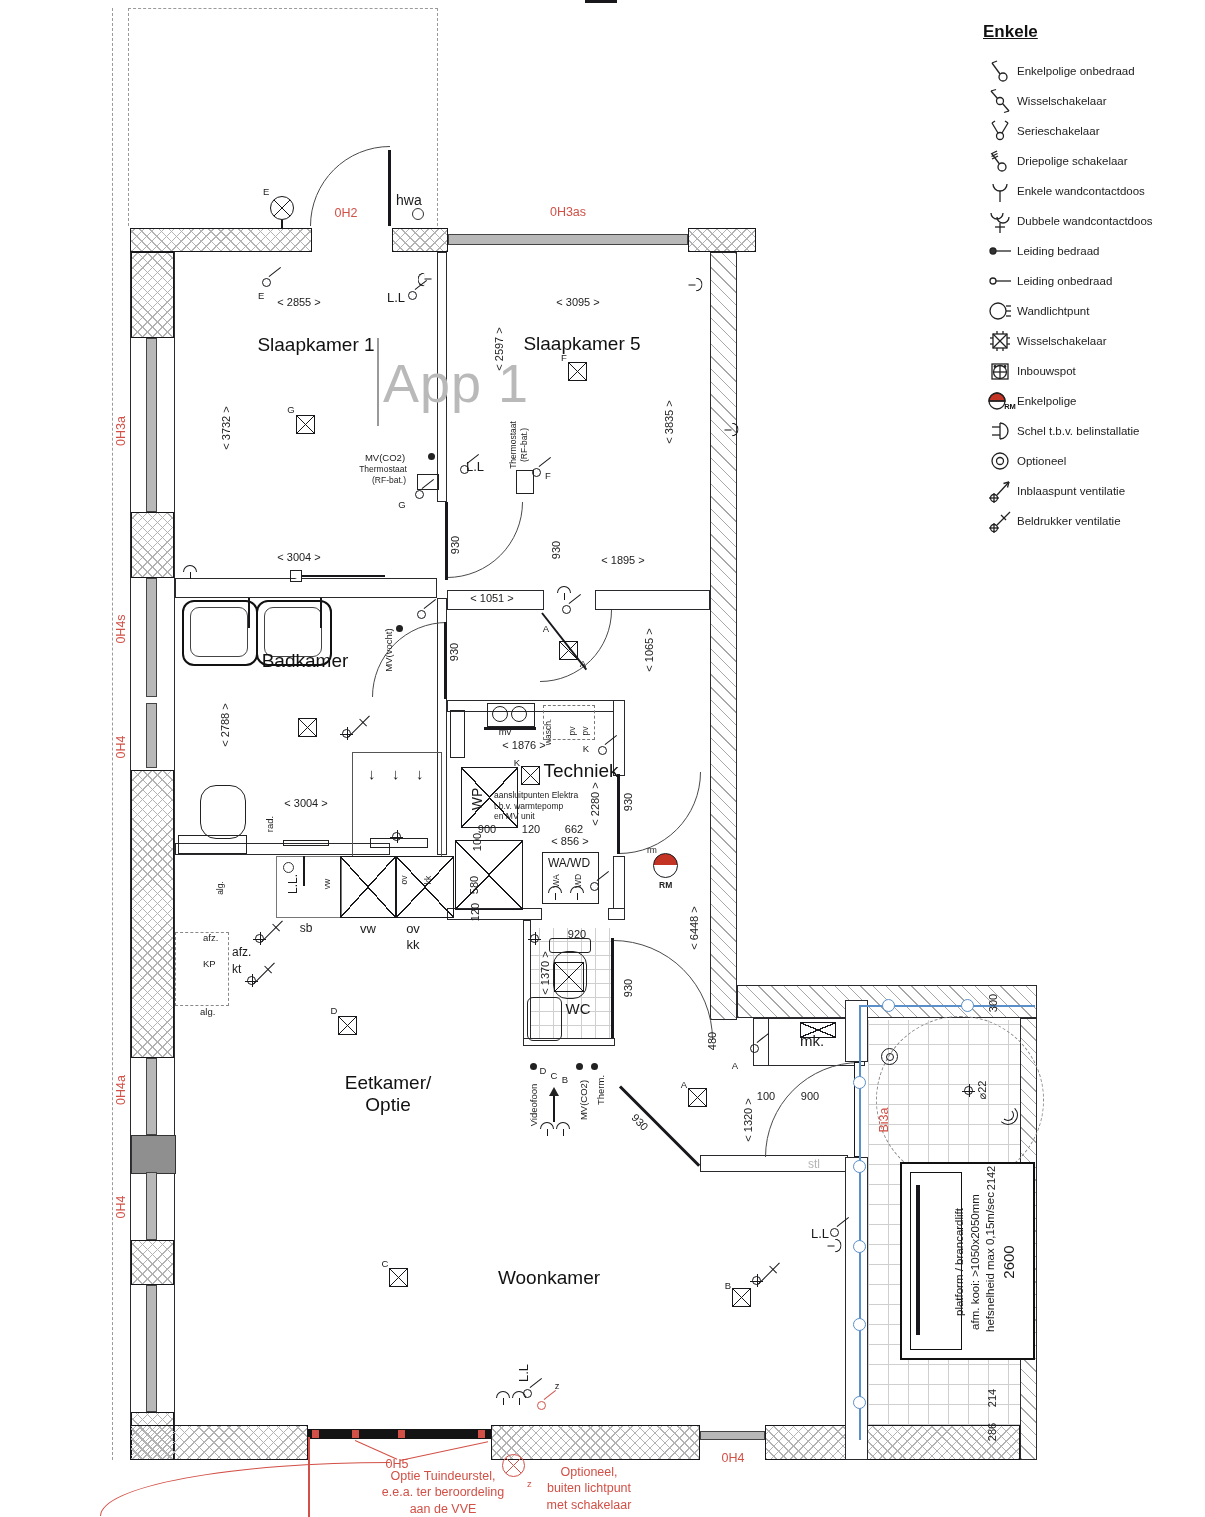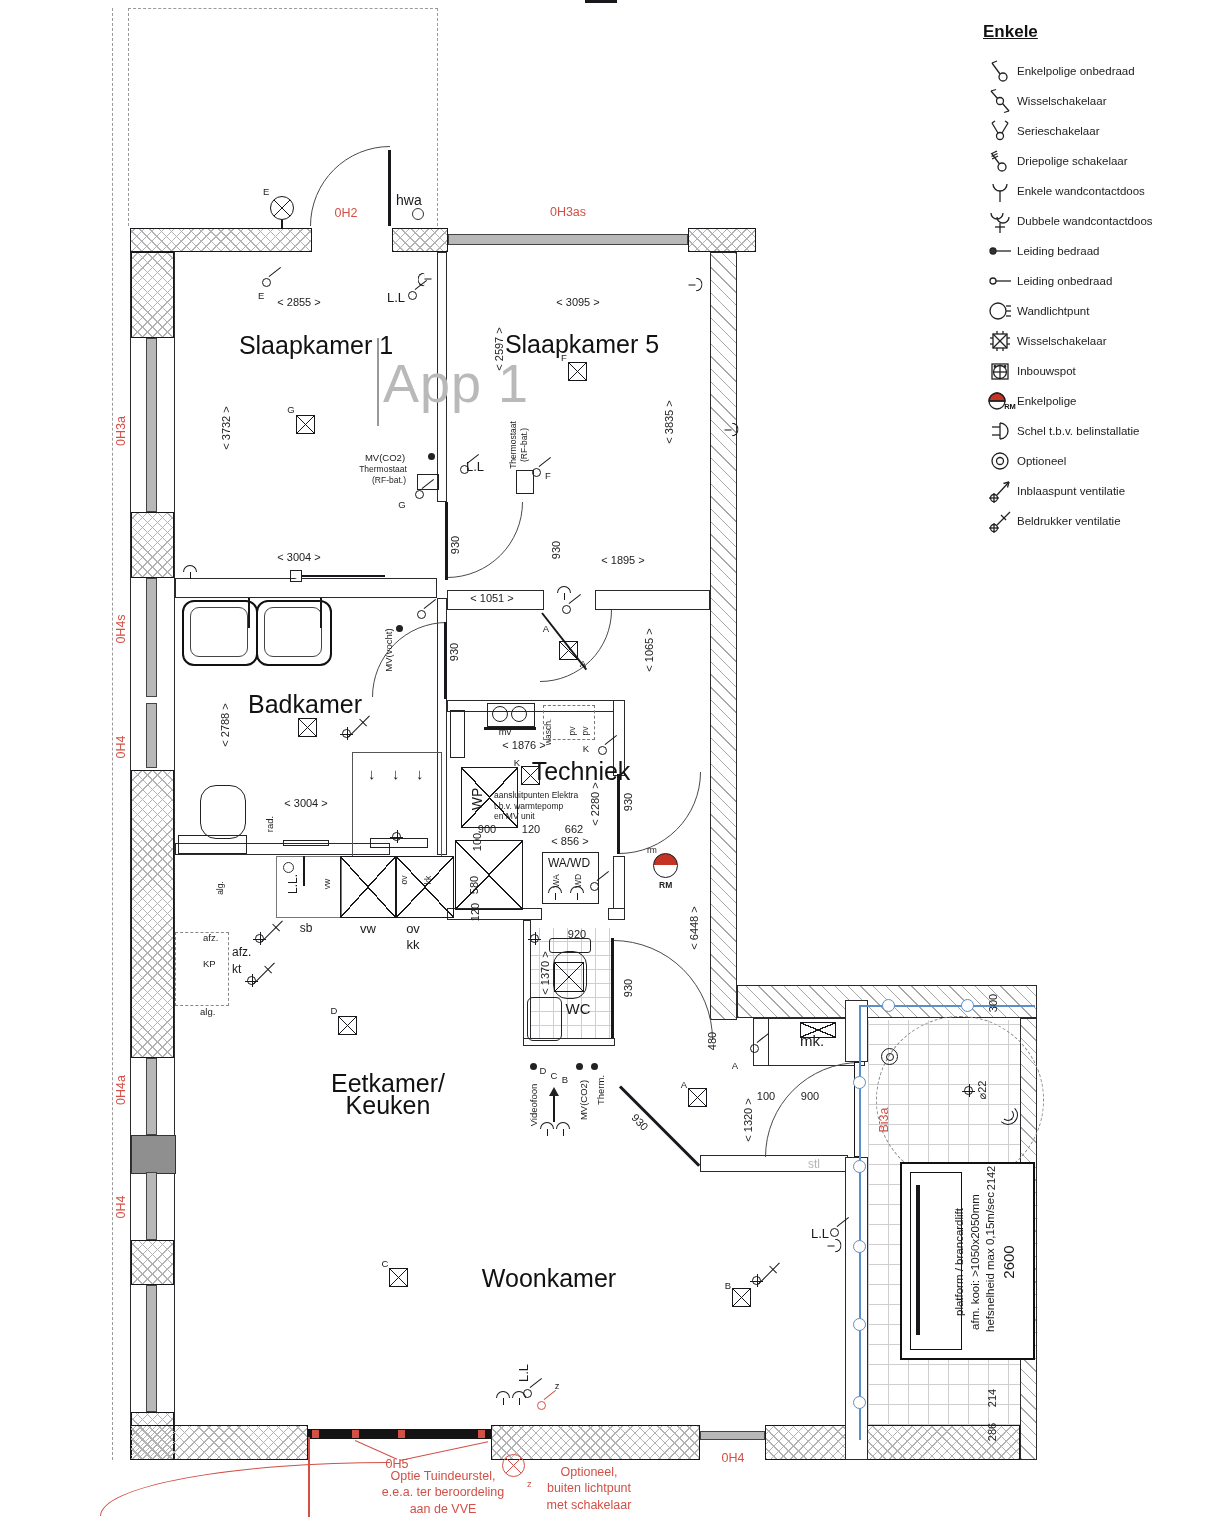--- a/index.html
+++ b/index.html
@@ -4,21 +4,21 @@
 <style>
   html,body{margin:0;padding:0;background:#fff}
   .plan{position:relative;width:1205px;height:1517px;background:#fff;
         font-family:"Liberation Sans",sans-serif;color:#1a1a1a;overflow:hidden}
   .abs{position:absolute}
   .ctr{transform:translate(-50%,-50%)}
   .v{transform:translate(-50%,-50%) rotate(-90deg);transform-origin:center}
   .dim{font-size:11px;white-space:nowrap;color:#222}
   .sm{font-size:9.5px;white-space:nowrap;color:#222}
   .tiny{font-size:8.5px;white-space:nowrap;color:#222}
-  .room{font-size:25px;color:#111;white-space:nowrap}
+  .room{font-size:19px;color:#111;white-space:nowrap}
   .red{color:#d25046}
   .redlbl{font-size:12.5px;white-space:nowrap}
   .note{font-size:12.5px;text-align:center;white-space:pre-line;line-height:1.3}
   .pre{white-space:pre-line}
   .watermark{font-size:54px;color:#b9b9b9;letter-spacing:1px;white-space:nowrap}
   .ln{position:absolute;background:#17171c}
   .lnr{position:absolute;background:#d25046}
   .lnb{position:absolute;background:#5b8fc9}
   .leaf{position:absolute;height:2px;background:#17171c;transform-origin:left center}
   .wall{position:absolute;box-sizing:border-box;border:1.6px solid #17171c;background-image:
@@ -322,24 +322,24 @@
 
   <div class="rmsym" style="left:653px;top:853px;width:25px;height:25px"></div>
   <span class="abs tiny" style="left:647px;top:845px">rm</span>
   <span class="abs tiny" style="left:659px;top:880px;font-weight:bold">RM</span>
 
   <div class="ln" style="left:377px;top:338px;width:1.5px;height:88px;background:#999"></div>
   <span class="abs watermark" style="left:383px;top:352px">App 1</span>
 
   <span class="abs room ctr" style="left:316px;top:345px">Slaapkamer 1</span>
   <span class="abs room ctr" style="left:582px;top:344px">Slaapkamer 5</span>
-  <span class="abs room ctr" style="left:305px;top:704px">Badkamer</span>
+  <span class="abs room ctr" style="left:305px;top:661px">Badkamer</span>
   <span class="abs room ctr" style="left:581px;top:771px">Techniek</span>
   <span class="abs room ctr" style="left:388px;top:1083px">Eetkamer/</span>
-  <span class="abs room ctr" style="left:388px;top:1105px">Keuken</span>
+  <span class="abs room ctr" style="left:388px;top:1105px">Optie</span>
   <span class="abs room ctr" style="left:549px;top:1278px">Woonkamer</span>
   <span class="abs ctr" style="left:578px;top:1008px;font-size:15px">WC</span>
   <span class="abs ctr" style="left:812px;top:1040px;font-size:15px">mk.</span>
 
   <span class="abs dim ctr" style="left:299px;top:302px">&lt; 2855 &gt;</span>
   <span class="abs dim v" style="left:226px;top:428px">&lt; 3732 &gt;</span>
   <span class="abs dim ctr" style="left:578px;top:302px">&lt; 3095 &gt;</span>
   <span class="abs dim v" style="left:499px;top:349px">&lt; 2597 &gt;</span>
   <span class="abs dim v" style="left:669px;top:422px">&lt; 3835 &gt;</span>
   <span class="abs dim ctr" style="left:299px;top:557px">&lt; 3004 &gt;</span>

